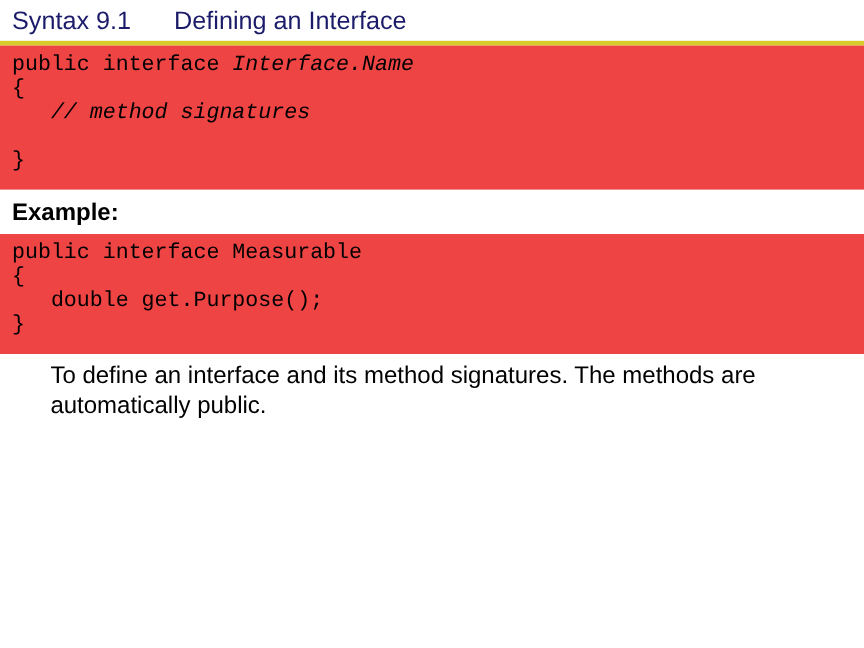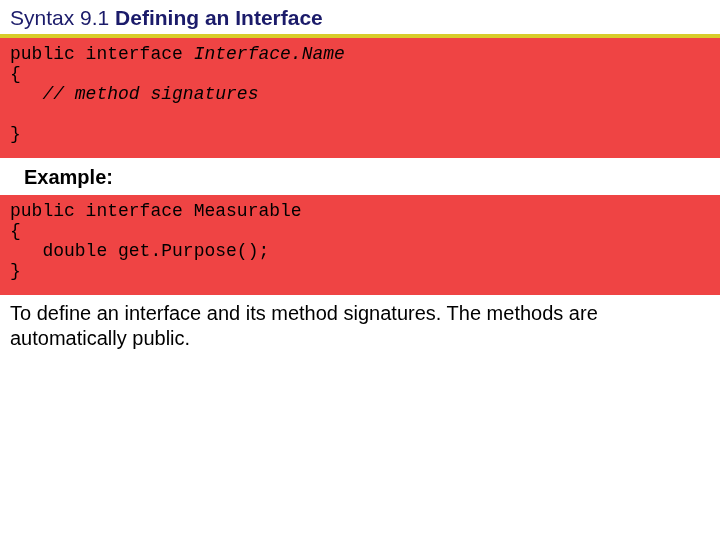--- a/index.html
+++ b/index.html
@@ -14,44 +14,45 @@
   .slide {
     padding: 6px 0 0 0;
   }
   .title-bar {
     padding: 0 10px 4px 10px;
   }
   .title-text {
     font-size: 21px;
     color: #1b1b6a;
   }
-  .title-text .bold { font-weight: bold; }
+  .title-text .bold { font-weight: normal; margin-left: 30px; }
   .divider {
     height: 4px;
     background: #d8cc2a;
     margin: 0;
   }
   .codeblock {
     background: #ef4444;
     font-family: "Courier New", Courier, monospace;
     font-size: 18px;
     padding: 6px 10px 14px 10px;
     white-space: pre;
     color: #000;
   }
   .codeblock .ital { font-style: italic; }
   .heading {
     font-size: 20px;
     font-weight: bold;
-    padding: 8px 10px 6px 24px;
+    padding: 8px 10px 6px 10px;
   }
   .body-text {
     font-size: 20px;
     padding: 6px 10px 0 10px;
     line-height: 1.25;
+    margin-left: 32px;
   }
   .footer {
     position: absolute;
     bottom: 8px;
     right: 4px;
     font-size: 11px;
     text-align: right;
     color: #000;
     line-height: 1.25;
   }

